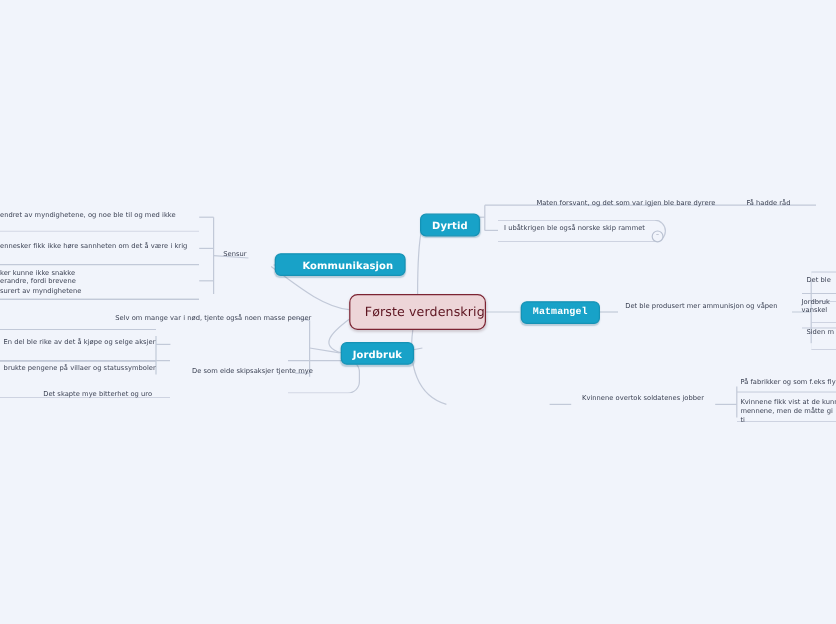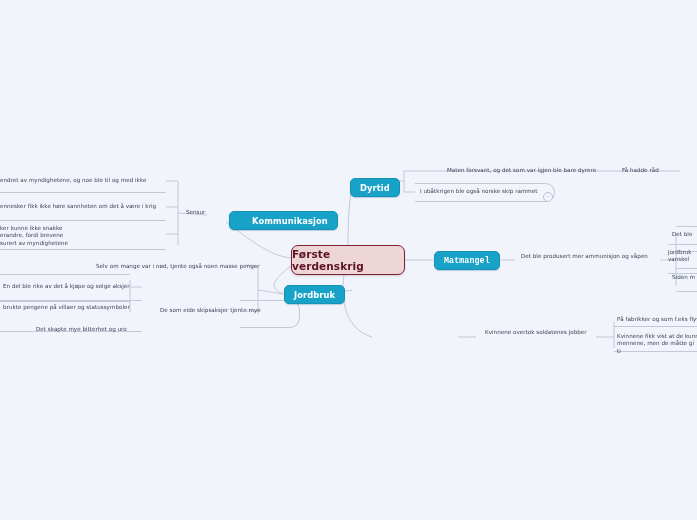--- a/index.html
+++ b/index.html
@@ -33,24 +33,24 @@
     left: 291px;
     top: 245px;
     width: 114px;
     height: 30px;
     box-sizing: border-box;
     background: #edd5d8;
     border: 1.6px solid #7c2433;
     border-radius: 7px;
     display: flex;
     align-items: center;
-    justify-content: flex-start;
+    justify-content: flex-end;
     color: #5d1420;
     font-size: 10.5px;
-    font-weight: bold;
+    font-weight: normal;
     letter-spacing: 0.1px;
     box-shadow: 0 1px 2px rgba(60,20,30,0.18);
   }
 
   
   .branch-node {
     position: absolute;
     box-sizing: border-box;
     background: #18a2c8;
     border: 1px solid #1592b5;

